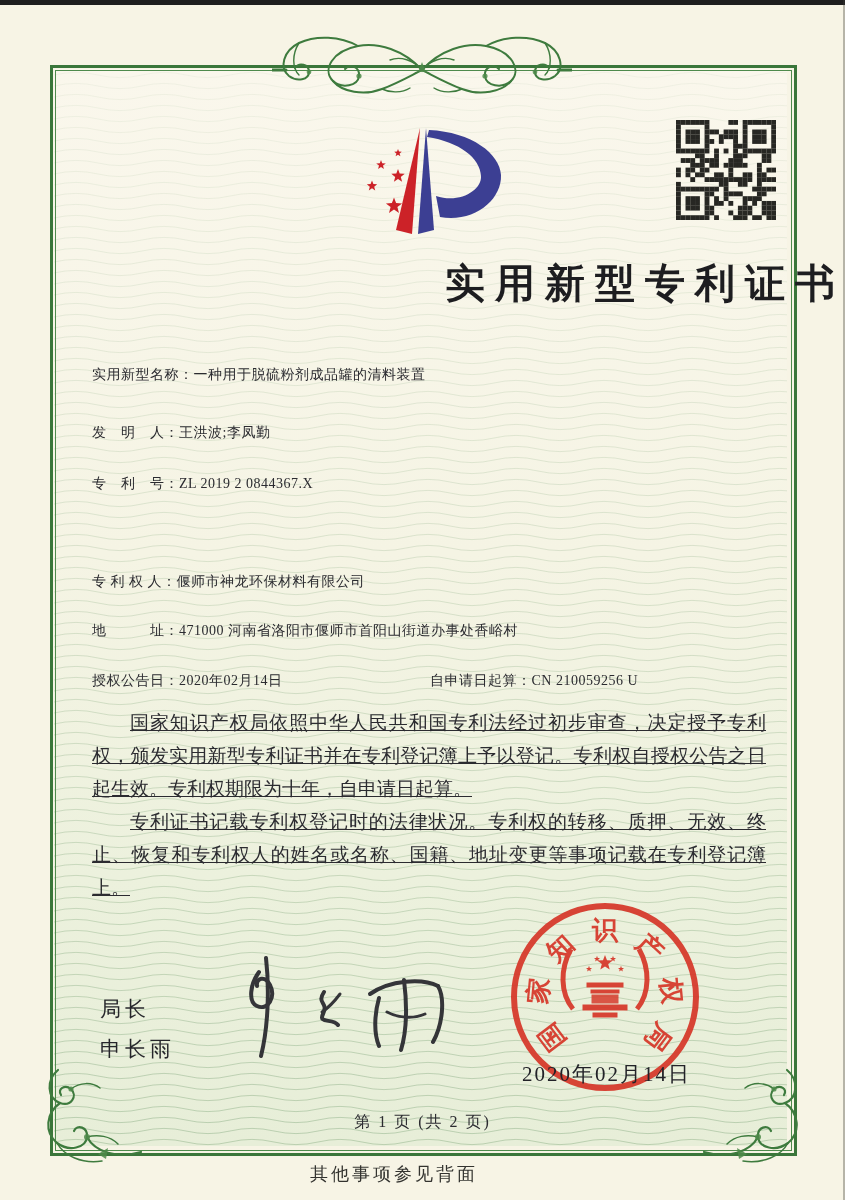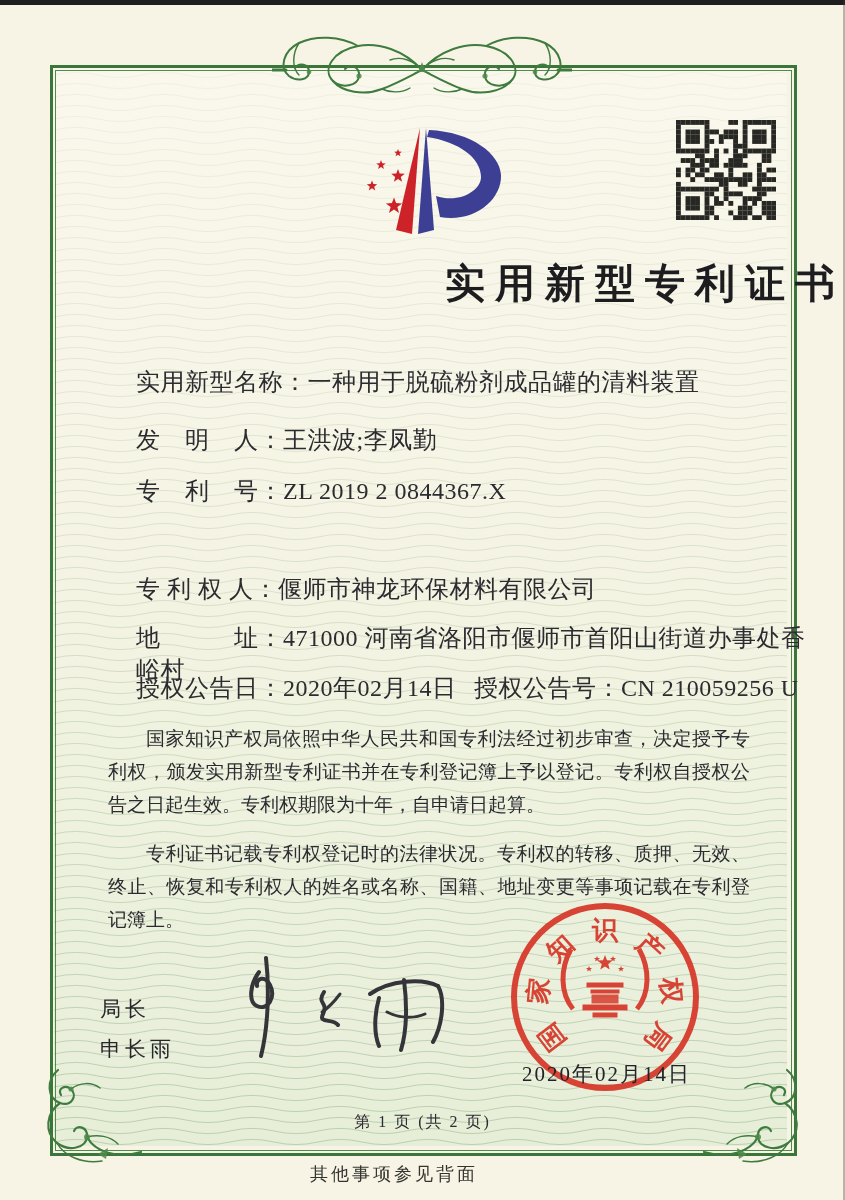--- a/index.html
+++ b/index.html
@@ -22,27 +22,27 @@
   .orn{position:absolute;z-index:3;}
   .content{position:absolute;inset:0;z-index:4;}
 
   .cert-no{position:absolute;left:90px;top:120px;font-size:20px;letter-spacing:2px;color:#26262b;}
   .logo{position:absolute;left:352px;top:120px;width:160px;height:122px;}
   .qr{position:absolute;left:676px;top:120px;width:100px;height:100px;}
 
   .title{position:absolute;left:0;top:256px;width:845px;text-align:right;
          font-size:40px;font-weight:bold;letter-spacing:10px;color:#1d1d20;}
 
-  .field-row{position:absolute;left:92px;width:690px;font-size:24px;letter-spacing:.5px;color:#2b2b30;margin-left:44px;}
+  .field-row{position:absolute;left:92px;width:690px;font-size:14px;letter-spacing:.5px;color:#2b2b30;}
   .field-row .fvalue{color:#2b2b30;}
   .grant-pair{position:absolute;left:338px;top:0;}
 
   .paras{position:absolute;left:92px;top:706px;width:674px;font-size:19px;line-height:33px;
          text-align:justify;color:#2b2b30;}
-  .paras p{margin:16px;text-indent:2em;}
+  .paras p{margin:0;text-indent:2em;text-decoration:underline;}
 
   .officer-title{position:absolute;left:100px;top:995px;font-size:21px;letter-spacing:4px;color:#26262b;}
   .officer-name{position:absolute;left:100px;top:1035px;font-size:21px;letter-spacing:4px;color:#26262b;}
   .signature{position:absolute;left:232px;top:952px;width:230px;height:115px;z-index:5;}
 
   .seal{position:absolute;left:505px;top:897px;width:200px;height:200px;z-index:4;
         mix-blend-mode:multiply;opacity:.95;}
   .seal-date{position:absolute;left:522px;top:1060px;font-size:21px;letter-spacing:2px;color:#222228;z-index:6;}
 
   .page-info{position:absolute;left:0;top:1112px;width:845px;text-align:center;font-size:16px;
@@ -494,21 +494,21 @@
     </div>
     <div class="field-row" style="top:573px">
       <span class="flabel">专 利 权 人：</span><span class="fvalue">偃师市神龙环保材料有限公司</span>
     </div>
     <div class="field-row" style="top:622px">
       <span class="flabel">地　　　址：</span><span class="fvalue">471000 河南省洛阳市偃师市首阳山街道办事处香峪村</span>
     </div>
     <div class="field-row" style="top:672px">
       <span class="flabel">授权公告日：</span><span class="fvalue">2020年02月14日</span>
       <span class="grant-pair">
-        <span class="flabel">授权公告号：</span><span class="fvalue">CN 210059256 U</span>
+        <span class="flabel">自申请日起算：</span><span class="fvalue">CN 210059256 U</span>
       </span>
     </div>
 
     <div class="paras">
       <p>国家知识产权局依照中华人民共和国专利法经过初步审查，决定授予专利权，颁发实用新型专利证书并在专利登记簿上予以登记。专利权自授权公告之日起生效。专利权期限为十年，自申请日起算。</p>
       <p>专利证书记载专利权登记时的法律状况。专利权的转移、质押、无效、终止、恢复和专利权人的姓名或名称、国籍、地址变更等事项记载在专利登记簿上。</p>
     </div>
 
     <div class="officer-title">局长</div>
     <div class="officer-name">申长雨</div>

